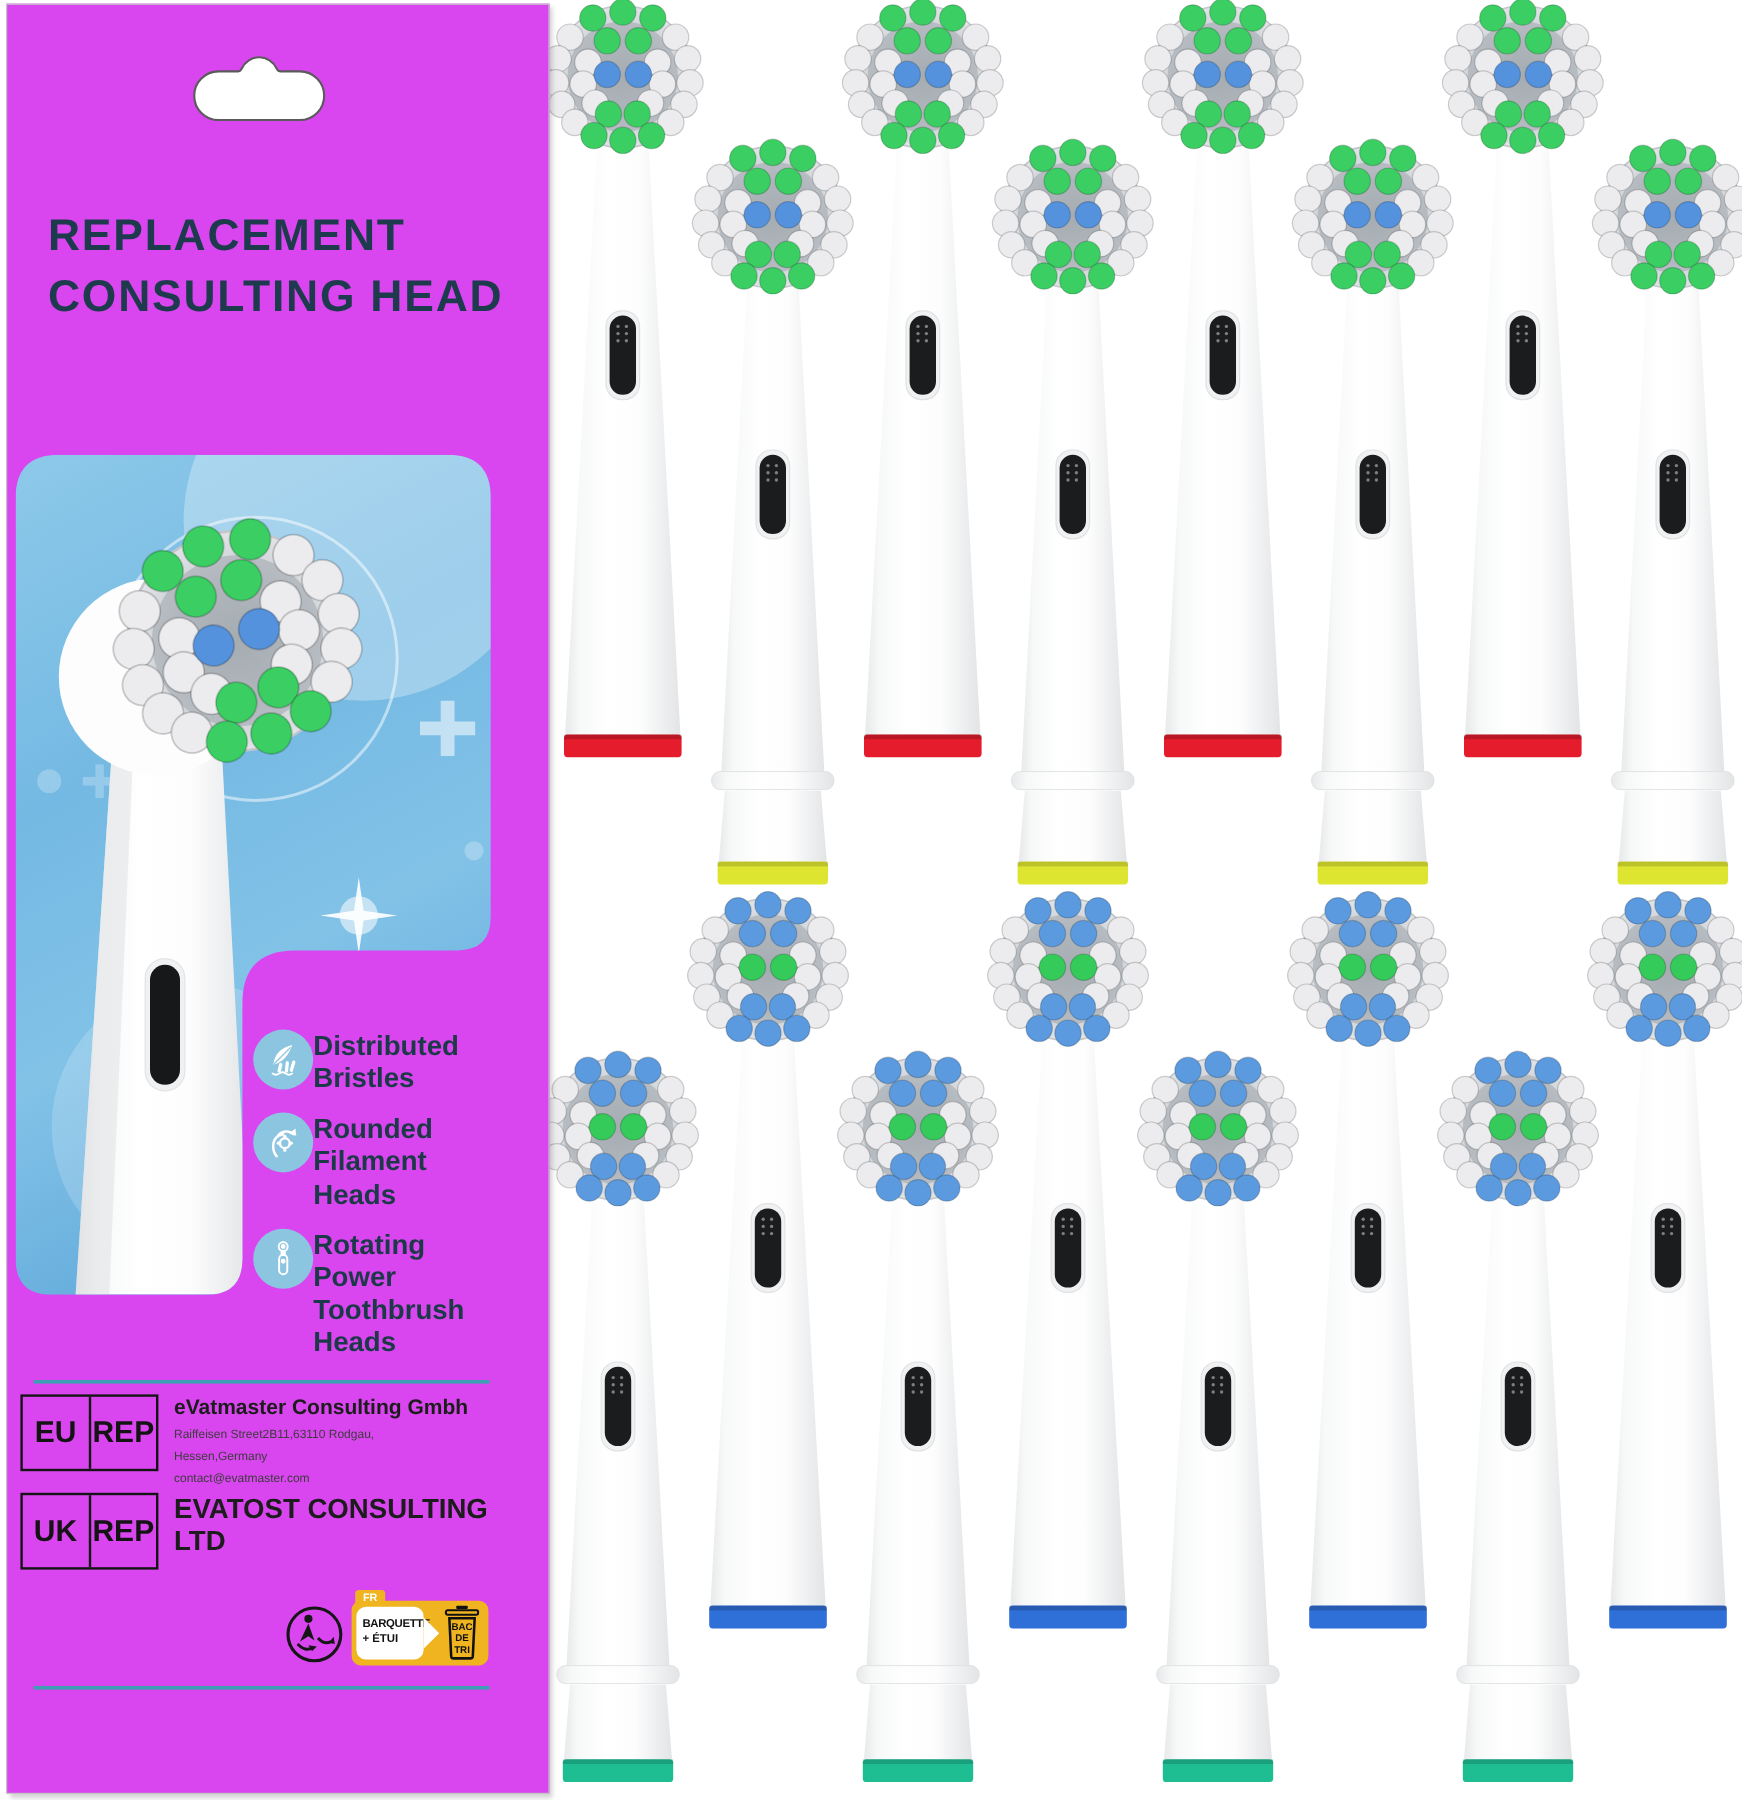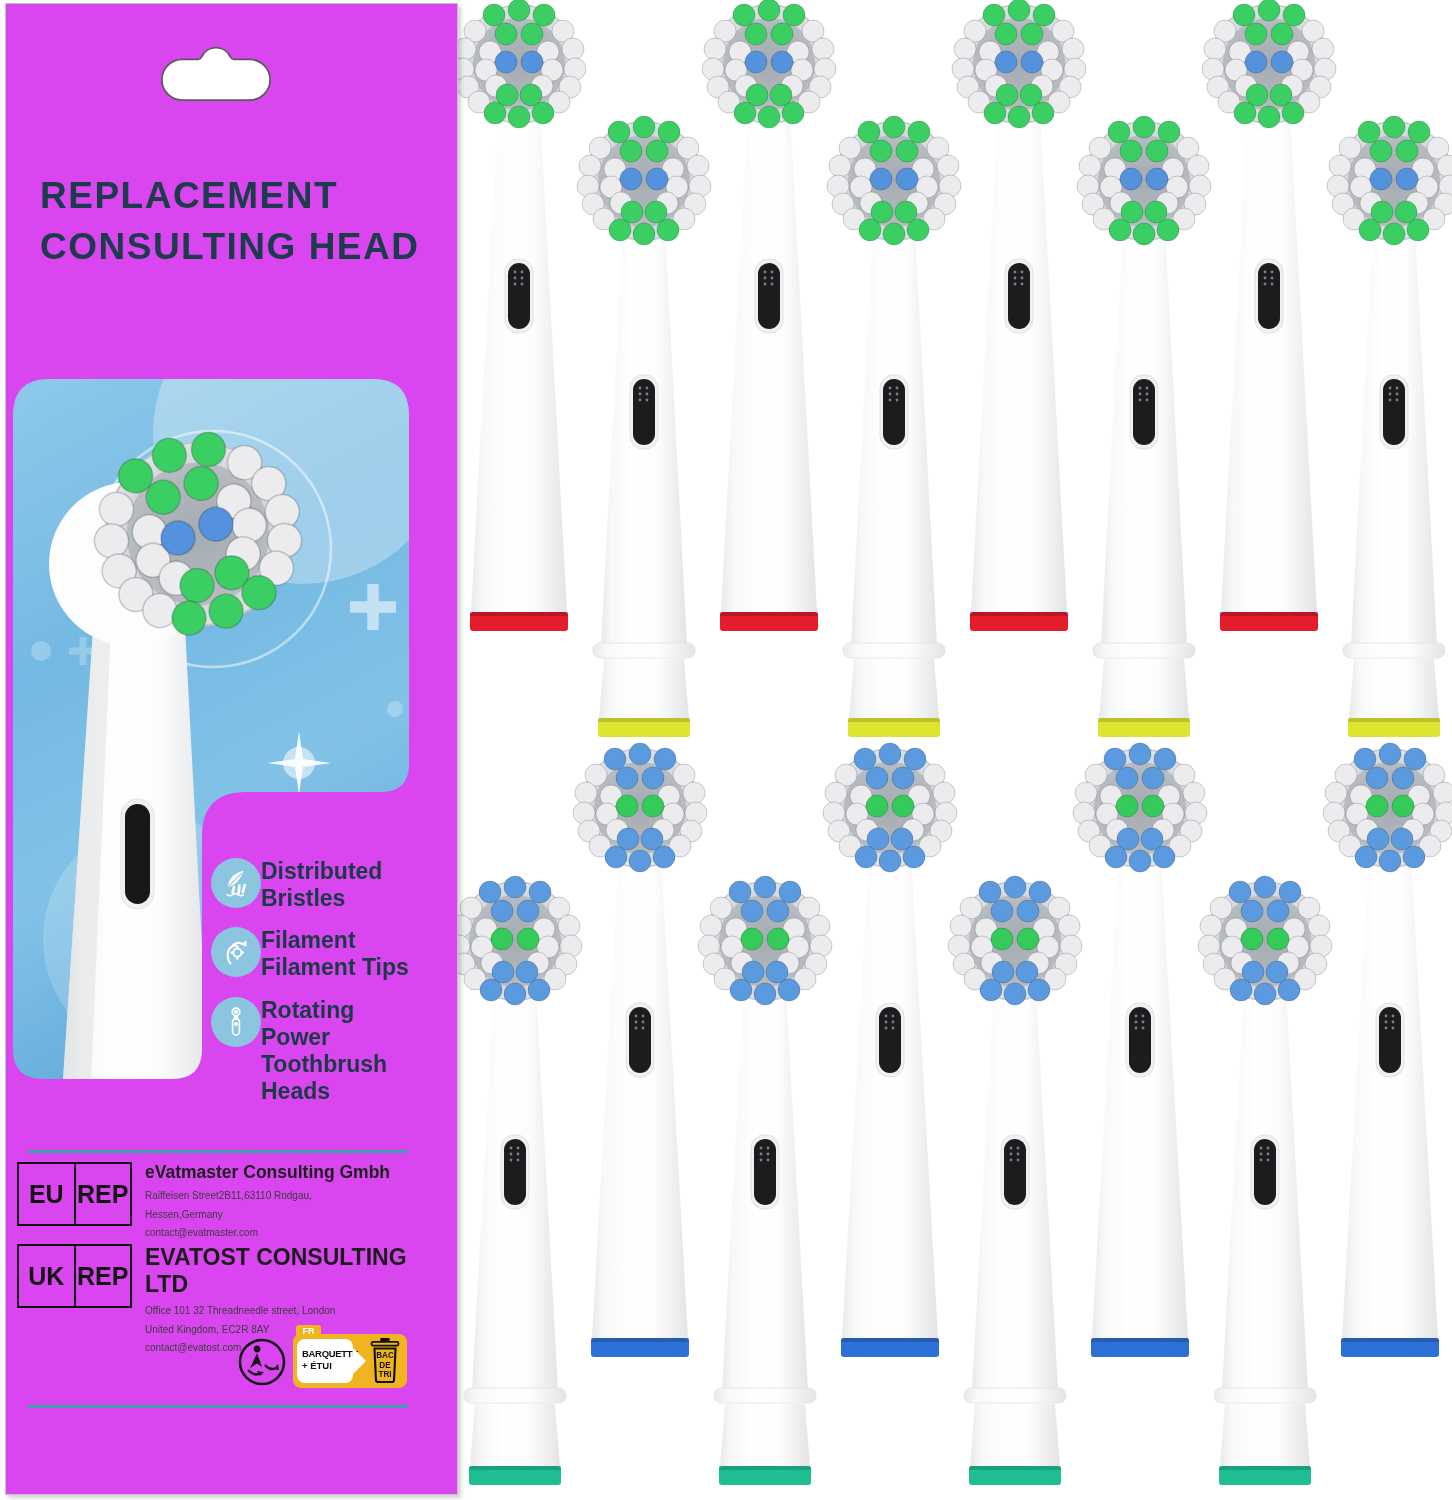--- a/index.html
+++ b/index.html
@@ -907,21 +907,21 @@
               <g fill="#fff">
                 <circle cx="27" cy="17.5" r="2"></circle>
                 <circle cx="35" cy="26" r="2"></circle>
                 <circle cx="27" cy="34.5" r="2"></circle>
                 <circle cx="19" cy="26" r="2"></circle>
               </g>
               <path d="M38,15 a13,13 0 0 0 -20,3" fill="none" stroke="#fff" stroke-width="3" stroke-linecap="round"></path>
               <path d="M40,8 l1,9 -9,-3 z" fill="#fff"></path>
             </svg>
           </div>
-          <div class="feature-label">Filament Filament Tips</div>
+          <div class="feature-label">Rounded Filament Heads</div>
         </div>
         <div class="feature">
           <div class="feature-icon">
             <svg width="34" height="34" viewBox="0 0 50 50">
               <g fill="none" stroke="#fff" stroke-width="2.4">
                 <circle cx="25" cy="10" r="5.5"></circle>
                 <circle cx="25" cy="10" r="1.8" fill="#fff"></circle>
                 <path d="M23,16 h4 v4 h-4 z" fill="#fff"></path>
                 <rect x="20" y="20" width="10" height="24" rx="5"></rect>
                 <circle cx="25" cy="28" r="1.8" fill="#fff"></circle>
@@ -949,25 +949,20 @@
       </div>
     </div>
 
     <div class="rep-row" style="top:1240px">
       <div class="rep-box">
         <div>UK</div>
         <div>REP</div>
       </div>
       <div class="rep-text">
         <div class="rep-name caps">EVATOST CONSULTING LTD</div>
-        <div class="rep-addr">
-          <div>Office 101 32 Threadneedle street, London</div>
-          <div>United Kingdom, EC2R 8AY</div>
-          <div>contact@evatost.com</div>
-        </div>
       </div>
     </div>
 
     <div class="logos">
       <svg class="triman" viewBox="0 0 50 50">
         <circle cx="25" cy="26" r="22" fill="none" stroke="#161616" stroke-width="2.6"></circle>
         <circle cx="20" cy="13" r="3.4" fill="#161616"></circle>
         <path d="M20,17 L13,32 L20,27.5 L25,31 Z" fill="#161616"></path>
         <path d="M11,34 q7,7 12,3" fill="none" stroke="#161616" stroke-width="2.4"></path>
         <path d="M23,40 l4,-4 -7,-1 z" fill="#161616"></path>

